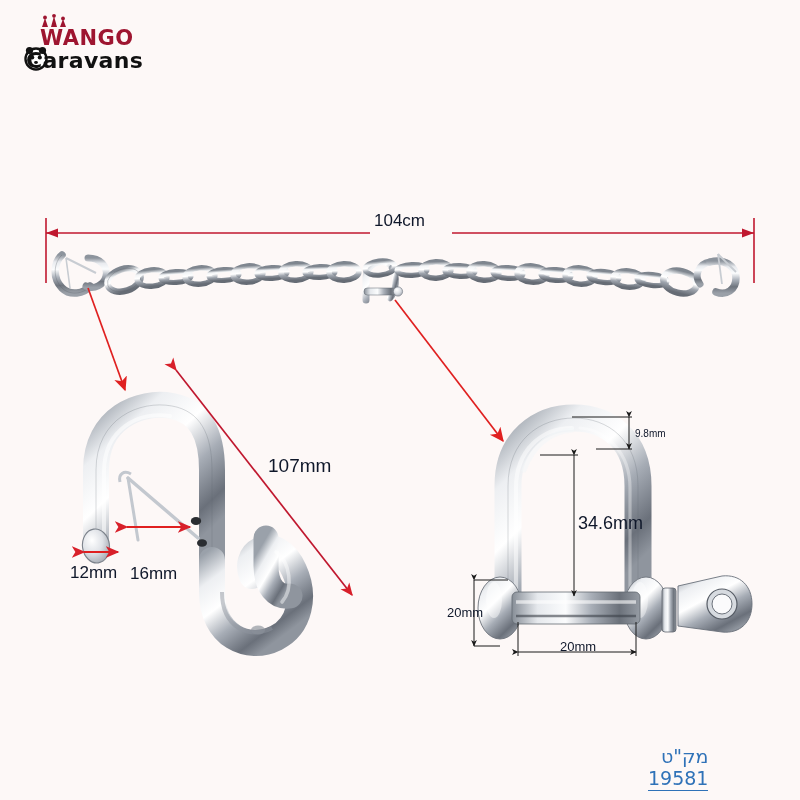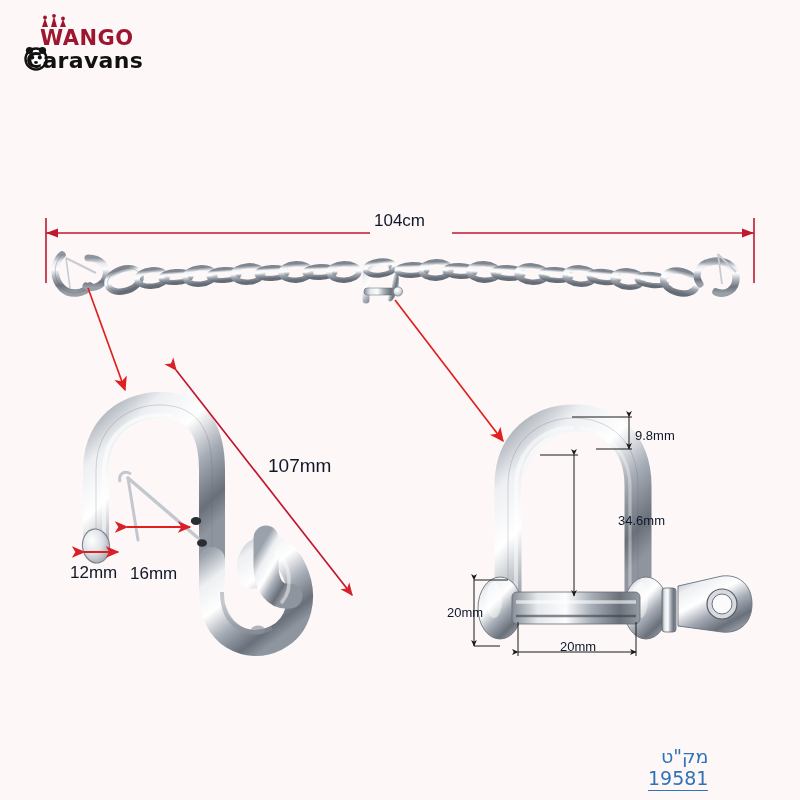--- a/index.html
+++ b/index.html
@@ -29,22 +29,22 @@
   
   .dimlabel{
     color:#0f172a;
     font-family:"Liberation Sans", sans-serif;
     white-space:nowrap;
   }
   .t104{left:374px;top:211px;font-size:17px;}
   .t107{left:268px;top:455px;font-size:19px;}
   .t16 {left:130px;top:533px;font-size:17px;margin-top:31px;}
   .t12 {left:70px;top:563px;font-size:17px;}
-  .t98 {left:635px;top:428px;font-size:13px;}
-  .t346{left:578px;top:513px;font-size:13px;margin-left:40px;}
+  .t98 {left:635px;top:428px;font-size:10px;}
+  .t346{left:578px;top:513px;font-size:18px;}
   .t20v{left:447px;top:605px;font-size:13px;}
   .t20h{left:560px;top:639px;font-size:13px;}
 
   
   .sku{
     left:648px;top:745px;
     font-size:19px;color:#2f72b8;
     border-bottom:1.5px solid #2f72b8;
     padding-bottom:1px;
     direction:rtl;text-align:right;

